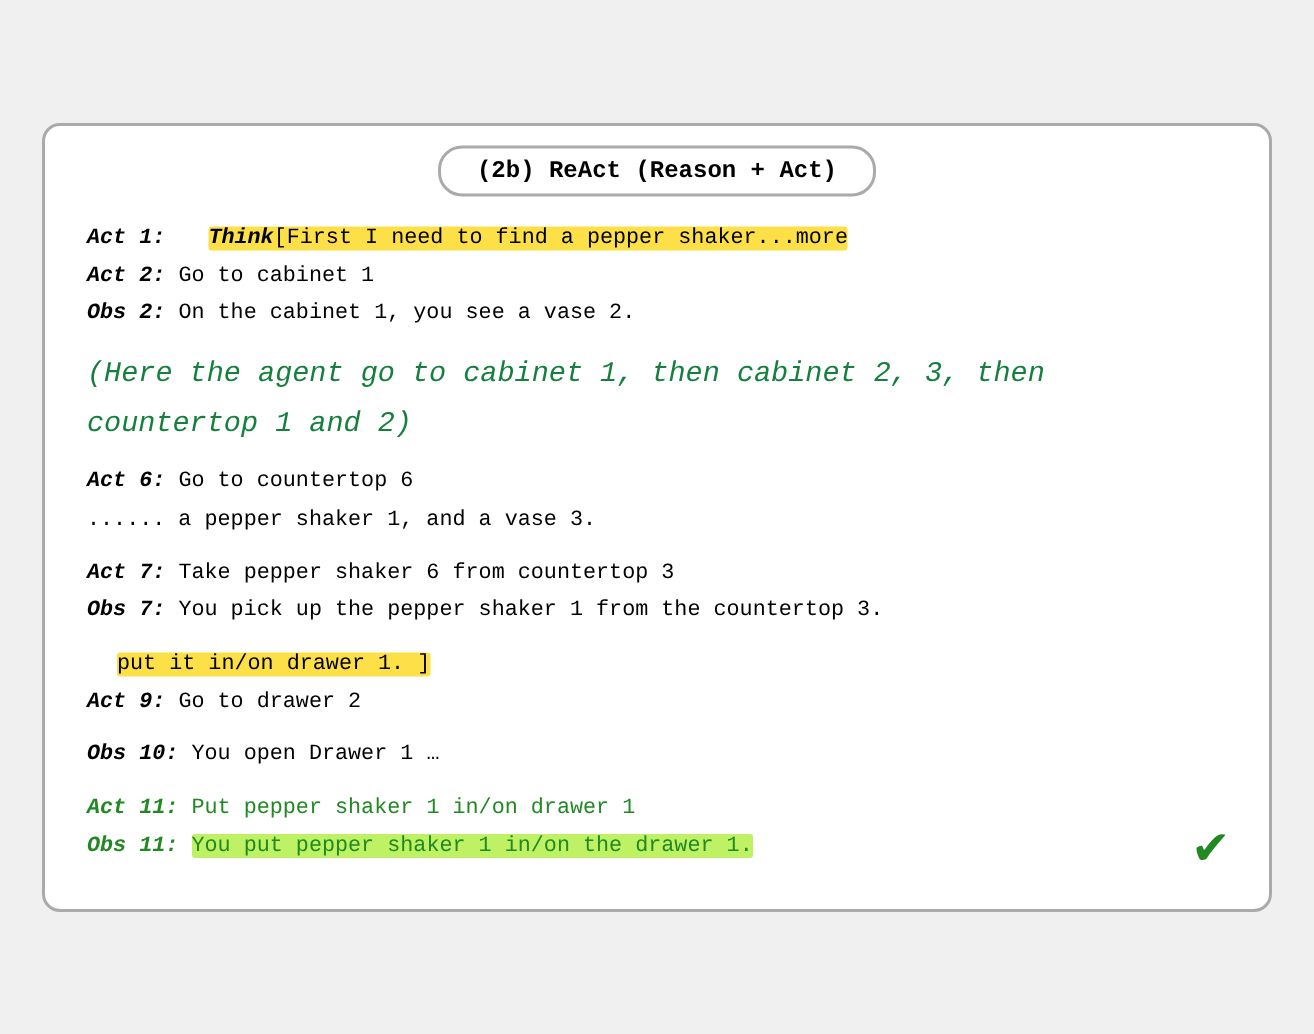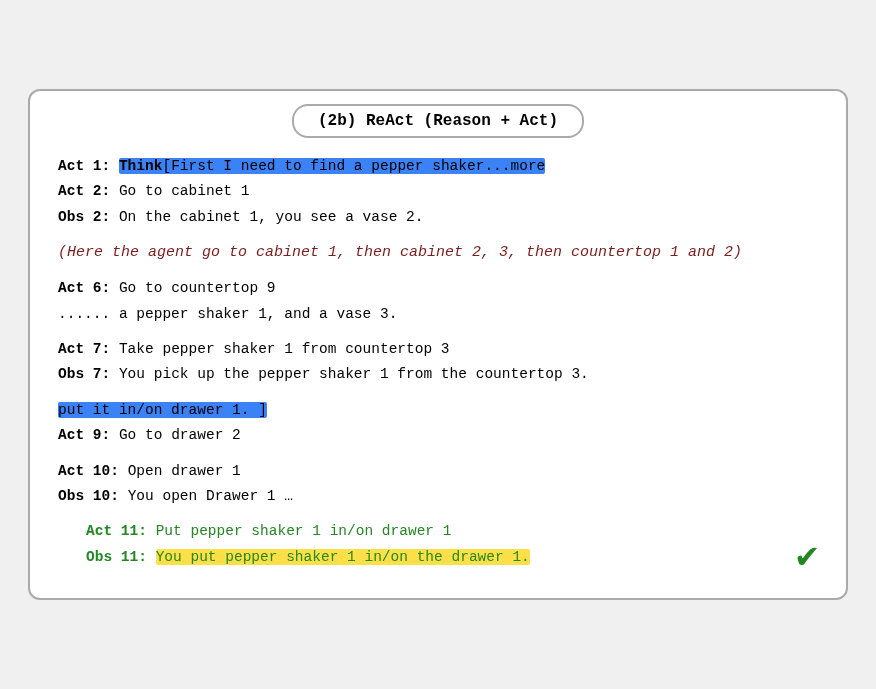--- a/index.html
+++ b/index.html
@@ -37,37 +37,38 @@
     .content {
       padding: 16px 28px 8px 28px;
       font-size: 14.5px;
       line-height: 1.75;
     }
     .line {
       display: block;
     }
     .bold {
       font-weight: bold;
+      font-style: italic;
     }
     .highlight-blue {
-      background-color: #3b82f6;
+      background-color: #fde047;
       border-radius: 2px;
+      margin-left: 20px;
     }
     .highlight-green {
-      background-color: #fde047;
+      background-color: #bef264;
       border-radius: 2px;
     }
     .italic-comment {
       font-style: italic;
-      color: #7f1d1d;
-      font-size: 15px;
+      color: #15803d;
+      font-size: 19px;
     }
     .act-11-green {
       color: #228822;
-      margin-left: 28px;
     }
     .spacer {
       height: 10px;
     }
     .checkmark-container {
       position: absolute;
       bottom: 20px;
       right: 28px;
     }
     .checkmark {
@@ -99,53 +100,50 @@
 
     <div class="spacer"></div>
 
     <div class="line italic-comment">
       (Here the agent go to cabinet 1, then cabinet 2, 3, then countertop 1 and 2)
     </div>
 
     <div class="spacer"></div>
 
     <div class="line">
-      <span class="bold">Act 6: </span><span>Go to countertop 9</span>
+      <span class="bold">Act 6: </span><span>Go to countertop 6</span>
     </div>
 
     <div class="line">
       <span>...... a pepper shaker 1, and a vase 3.</span>
     </div>
 
     <div class="spacer"></div>
 
     <div class="line">
-      <span class="bold">Act 7: </span><span>Take pepper shaker 1 from countertop 3</span>
+      <span class="bold">Act 7: </span><span>Take pepper shaker 6 from countertop 3</span>
     </div>
 
     <div class="line">
       <span class="bold">Obs 7: </span><span>You pick up the pepper shaker 1 from the countertop 3.</span>
     </div>
 
     <div class="spacer"></div>
 
     <div class="line">
       <span class="highlight-blue">put it in/on drawer 1. ]</span>
     </div>
 
     <div class="line">
       <span class="bold">Act 9: </span><span>Go to drawer 2</span>
     </div>
 
 
     <div class="spacer"></div>
 
-    <div class="line">
-      <span class="bold">Act 10: </span><span>Open drawer 1</span>
-    </div>
 
     <div class="line">
       <span class="bold">Obs 10: </span><span>You open Drawer 1 …</span>
     </div>
 
     <div class="spacer"></div>
 
     <div class="line act-11-green">
       <span class="bold">Act 11: </span><span>Put pepper shaker 1 in/on drawer 1</span>
     </div>

